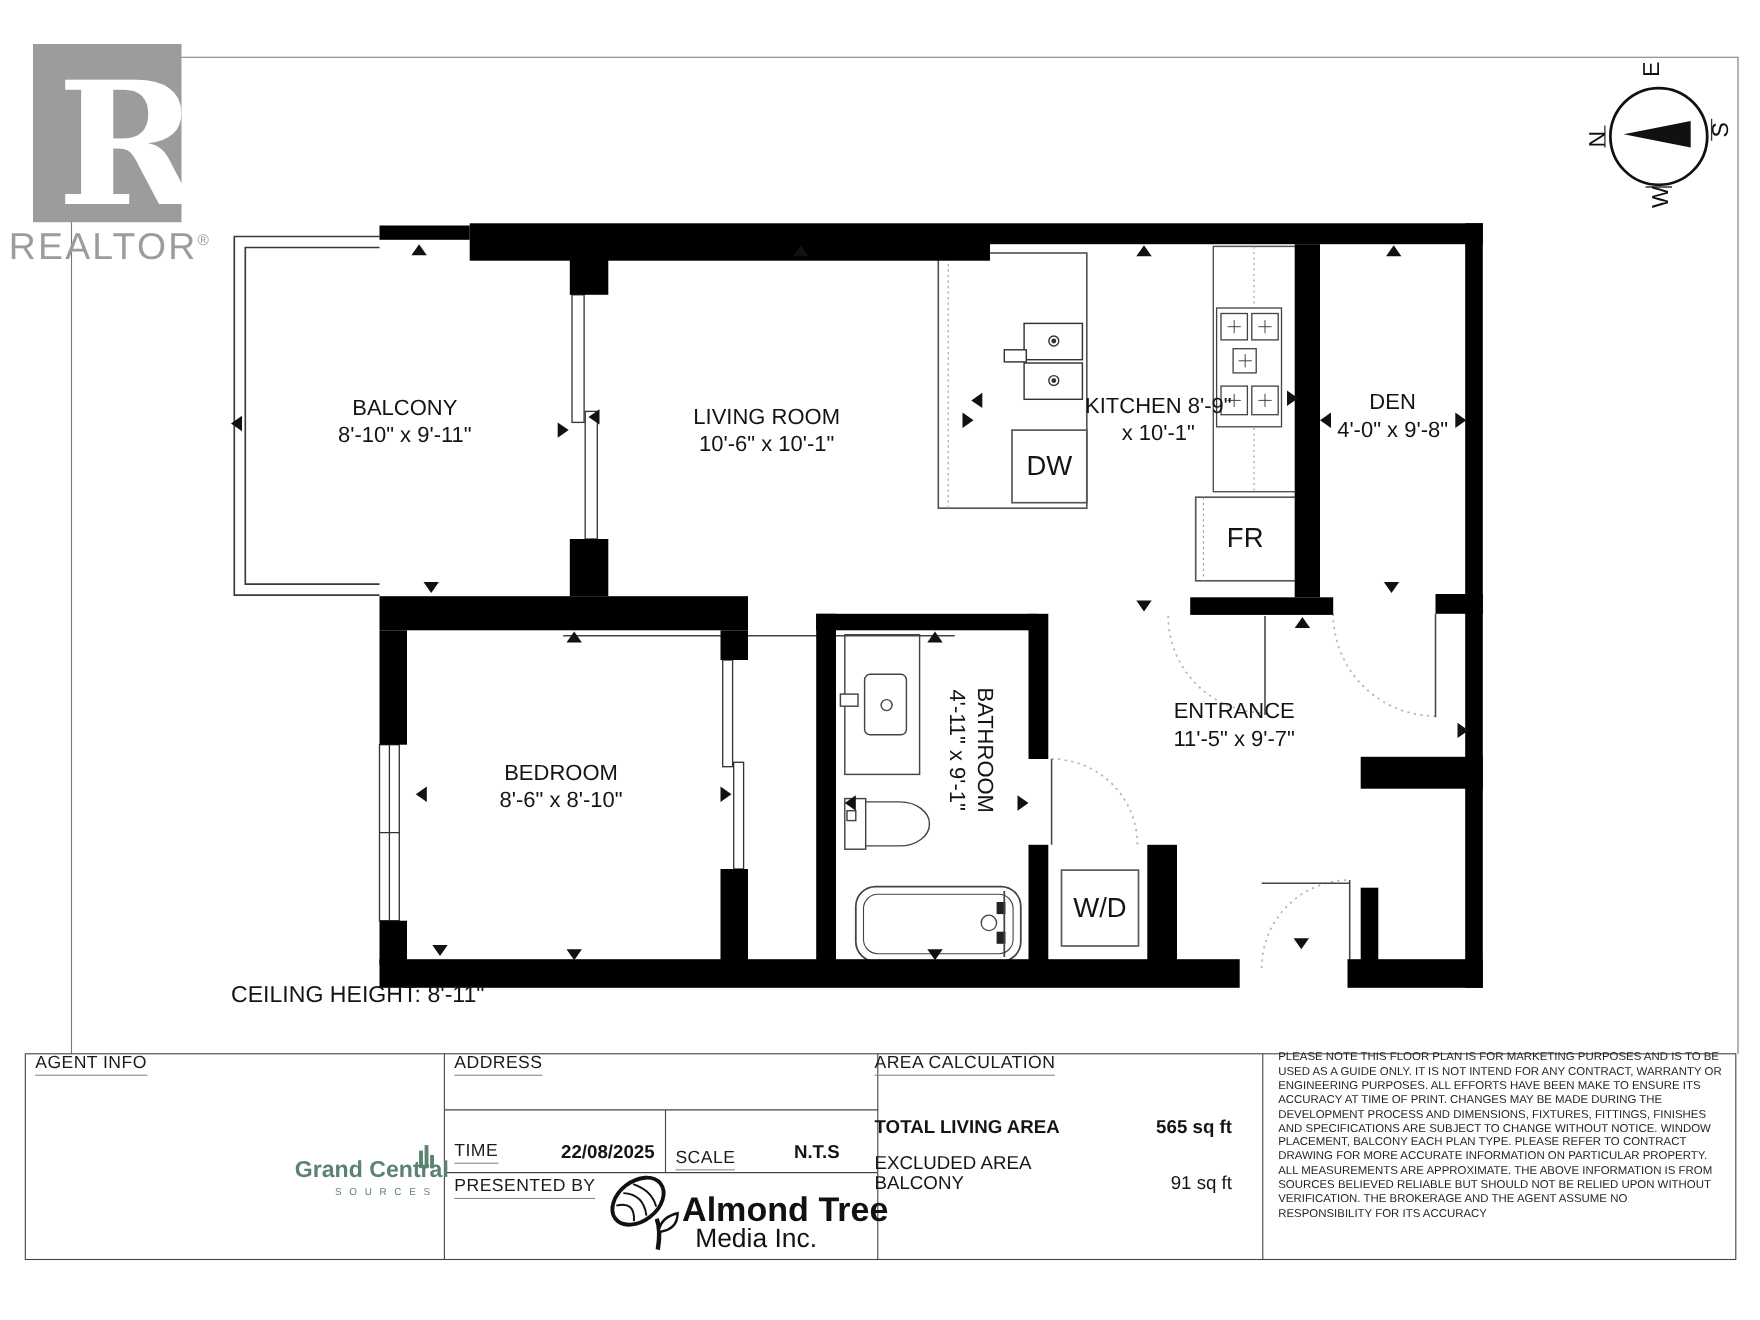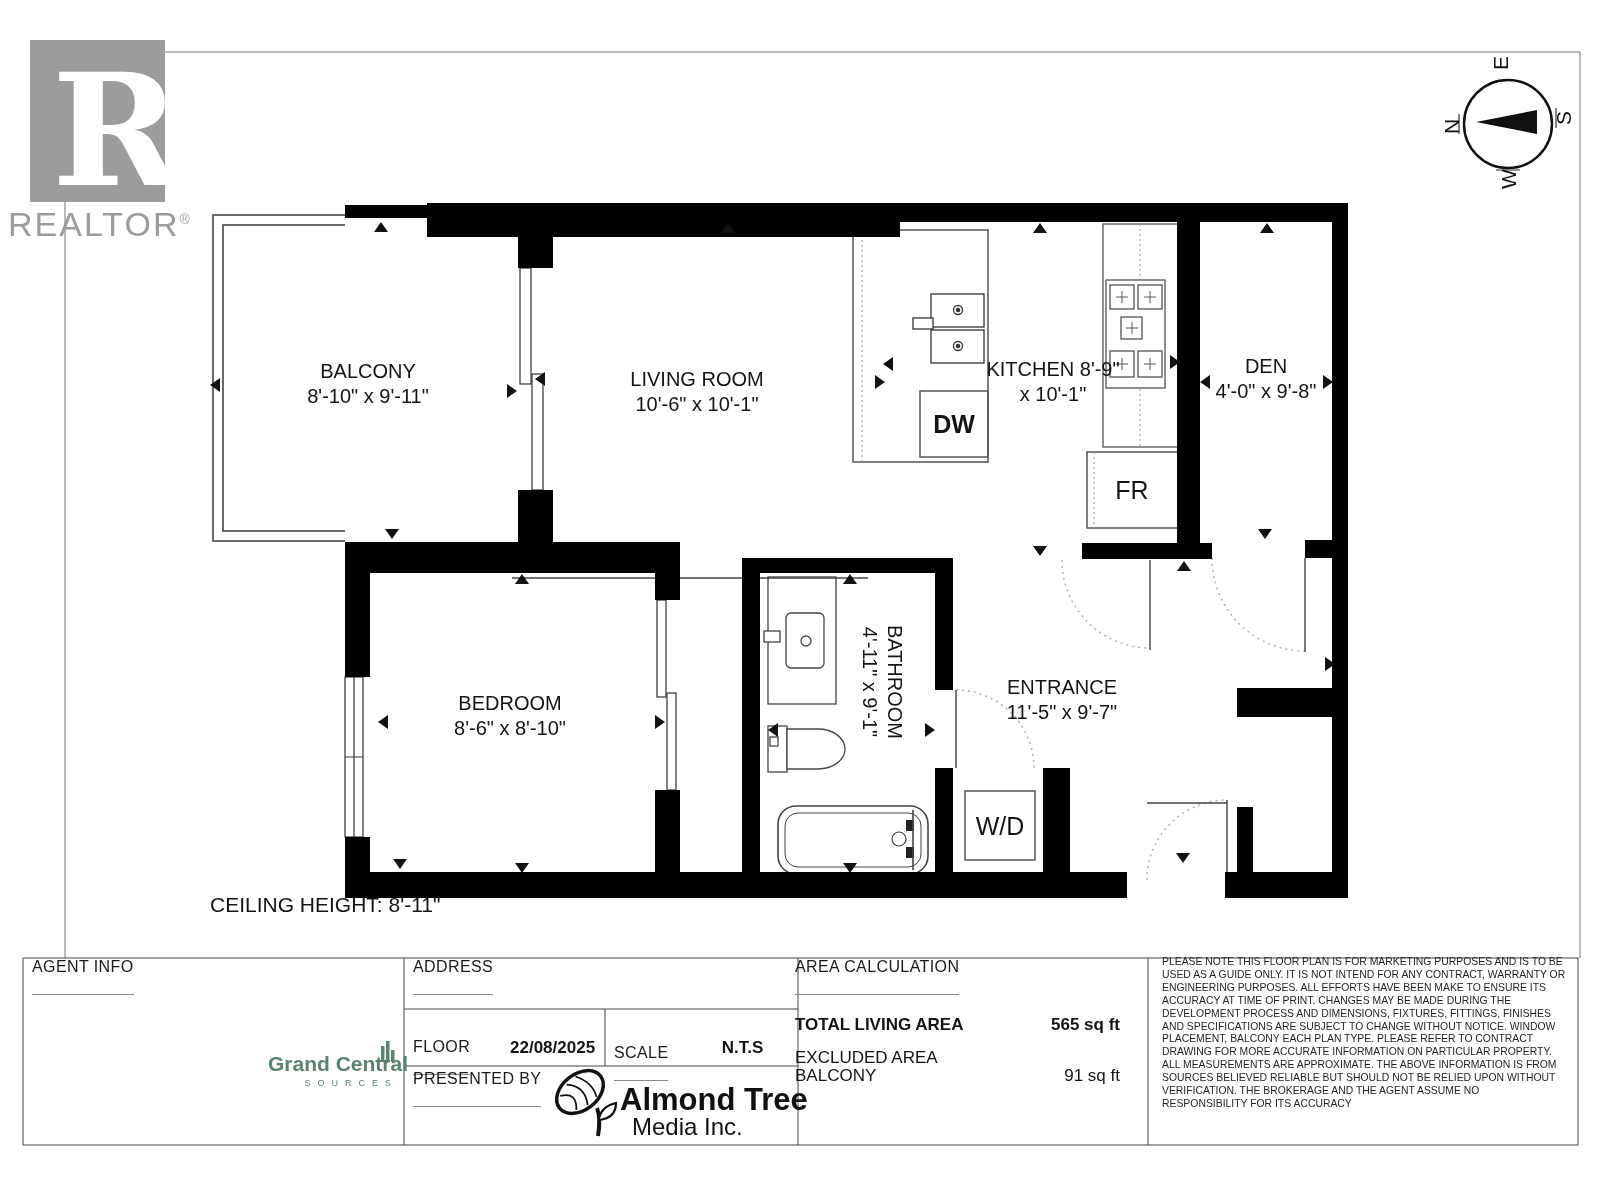--- a/index.html
+++ b/index.html
@@ -11,21 +11,21 @@
               font-size:20px;line-height:25px;white-space:nowrap;color:#141414;}
   .room-label .nm{display:block;}
   .room-label .dm{display:block;}
   .rot90{transform:translate(-50%,-50%) rotate(90deg);}
   .appliance-label{position:absolute;transform:translate(-50%,-50%);font-size:25px;color:#141414;white-space:nowrap;}
   .ceiling{position:absolute;left:210px;top:893px;font-size:21px;color:#141414;}
   .realtor-text{position:absolute;left:8px;top:205px;font-size:34px;letter-spacing:2px;color:#9c9c9c;white-space:nowrap;}
   .realtor-text sup{font-size:14px;}
   
   .tb-head{display:inline-block;font-size:16px;letter-spacing:.4px;color:#1a1a1a;
-           border-bottom:1px solid #8a8a8a;padding-bottom:18px;white-space:nowrap;}
+           border-bottom:1px solid #8a8a8a;padding-bottom:1px;white-space:nowrap;}
   .agent-block{position:absolute;left:32px;top:1020px;font-size:17px;font-weight:bold;line-height:19.5px;white-space:nowrap;}
   .addr-val{position:absolute;left:415px;top:983px;font-size:17px;font-weight:bold;white-space:nowrap;}
   .val-bold{font-size:17px;font-weight:bold;white-space:nowrap;}
   .gc-logo{position:absolute;left:268px;top:1052px;width:130px;text-align:right;}
   .gc-name{font-size:21px;font-weight:bold;color:#5a8370;white-space:nowrap;}
   .gc-sub{font-size:9px;letter-spacing:7px;color:#5a8370;margin-top:2px;}
   .at-name{position:absolute;left:620px;top:1082px;font-size:31px;font-weight:bold;color:#111;white-space:nowrap;}
   .at-sub{position:absolute;left:632px;top:1113px;font-size:24px;color:#111;white-space:nowrap;}
   .area-line{position:absolute;font-size:17px;white-space:nowrap;}
   .disclaimer{position:absolute;left:1162px;top:956px;width:404px;font-size:10.4px;line-height:12.9px;color:#1f1f1f;}
@@ -250,45 +250,45 @@
     <span class="dm">4'-0" x 9'-8"</span>
   </div>
   <div class="room-label" style="left:510px;top:716px;">
     <span class="nm">BEDROOM</span>
     <span class="dm">8'-6" x 8'-10"</span>
   </div>
   <div class="room-label rot90" style="left:882px;top:682px;">
     <span class="nm">BATHROOM</span>
     <span class="dm">4'-11" x 9'-1"</span>
   </div>
-  <div class="room-label" style="left:1062px;top:660px;margin-top:40px;">
+  <div class="room-label" style="left:1122px;top:660px;">
     <span class="nm">ENTRANCE</span>
     <span class="dm">11'-5" x 9'-7"</span>
   </div>
 
-  <div class="appliance-label" style="left:954px;top:424px;font-weight:bold;">DW</div>
+  <div class="appliance-label" style="left:954px;top:424px;">DW</div>
   <div class="appliance-label" style="left:1132px;top:490px;">FR</div>
   <div class="appliance-label" style="left:1000px;top:826px;">W/D</div>
 
   <div class="ceiling">CEILING HEIGHT: 8'-11"</div>
 
   <div class="abs" style="left:32px;top:958px;">
     <span class="tb-head">AGENT INFO</span>
   </div>
   <div class="gc-logo">
     <div class="gc-name">Grand Central</div>
     <div class="gc-sub">SOURCES</div>
   </div>
 
   <div class="abs" style="left:413px;top:958px;">
     <span class="tb-head">ADDRESS</span>
   </div>
 
   <div class="abs" style="left:413px;top:1038px;">
-    <span class="tb-head">FLOOR</span>
+    <span class="tb-head">TIME</span>
   </div>
   <div class="abs val-bold" style="left:510px;top:1038px;width:85px;text-align:right;">22/08/2025</div>
 
   <div class="abs" style="left:614px;top:1044px;">
     <span class="tb-head">SCALE</span>
   </div>
   <div class="abs val-bold" style="left:700px;top:1038px;width:85px;text-align:center;">N.T.S</div>
 
   <div class="abs" style="left:413px;top:1070px;">
     <span class="tb-head">PRESENTED BY</span>

